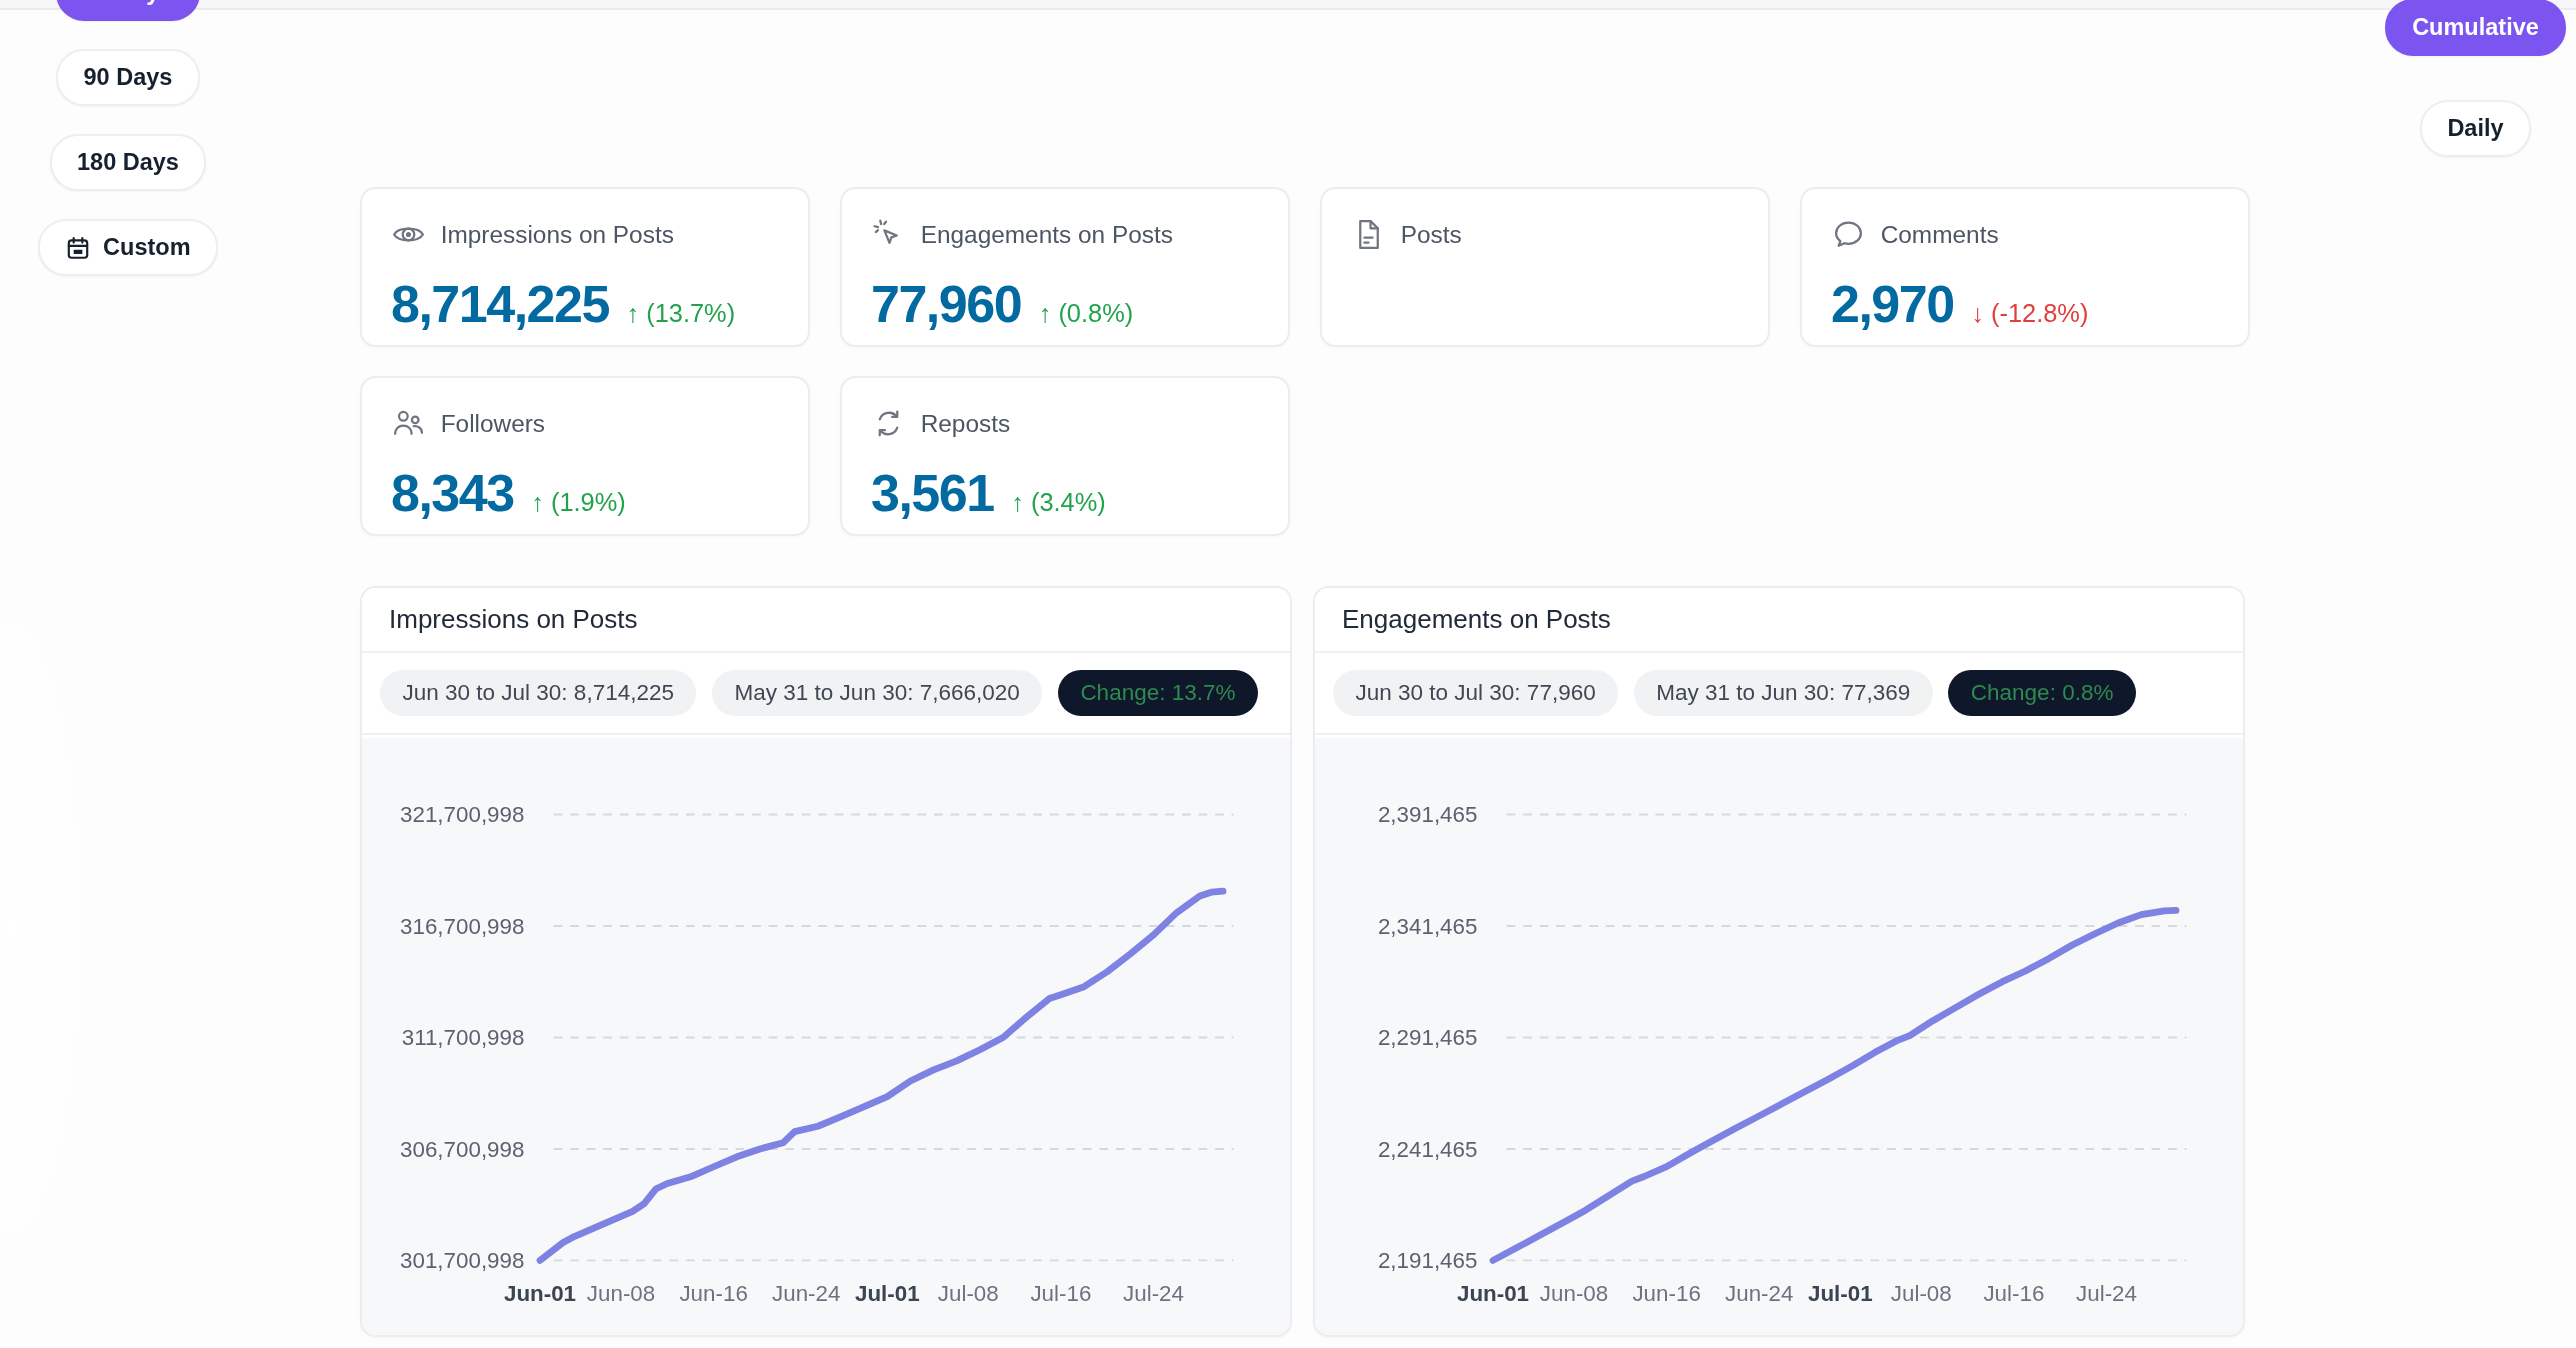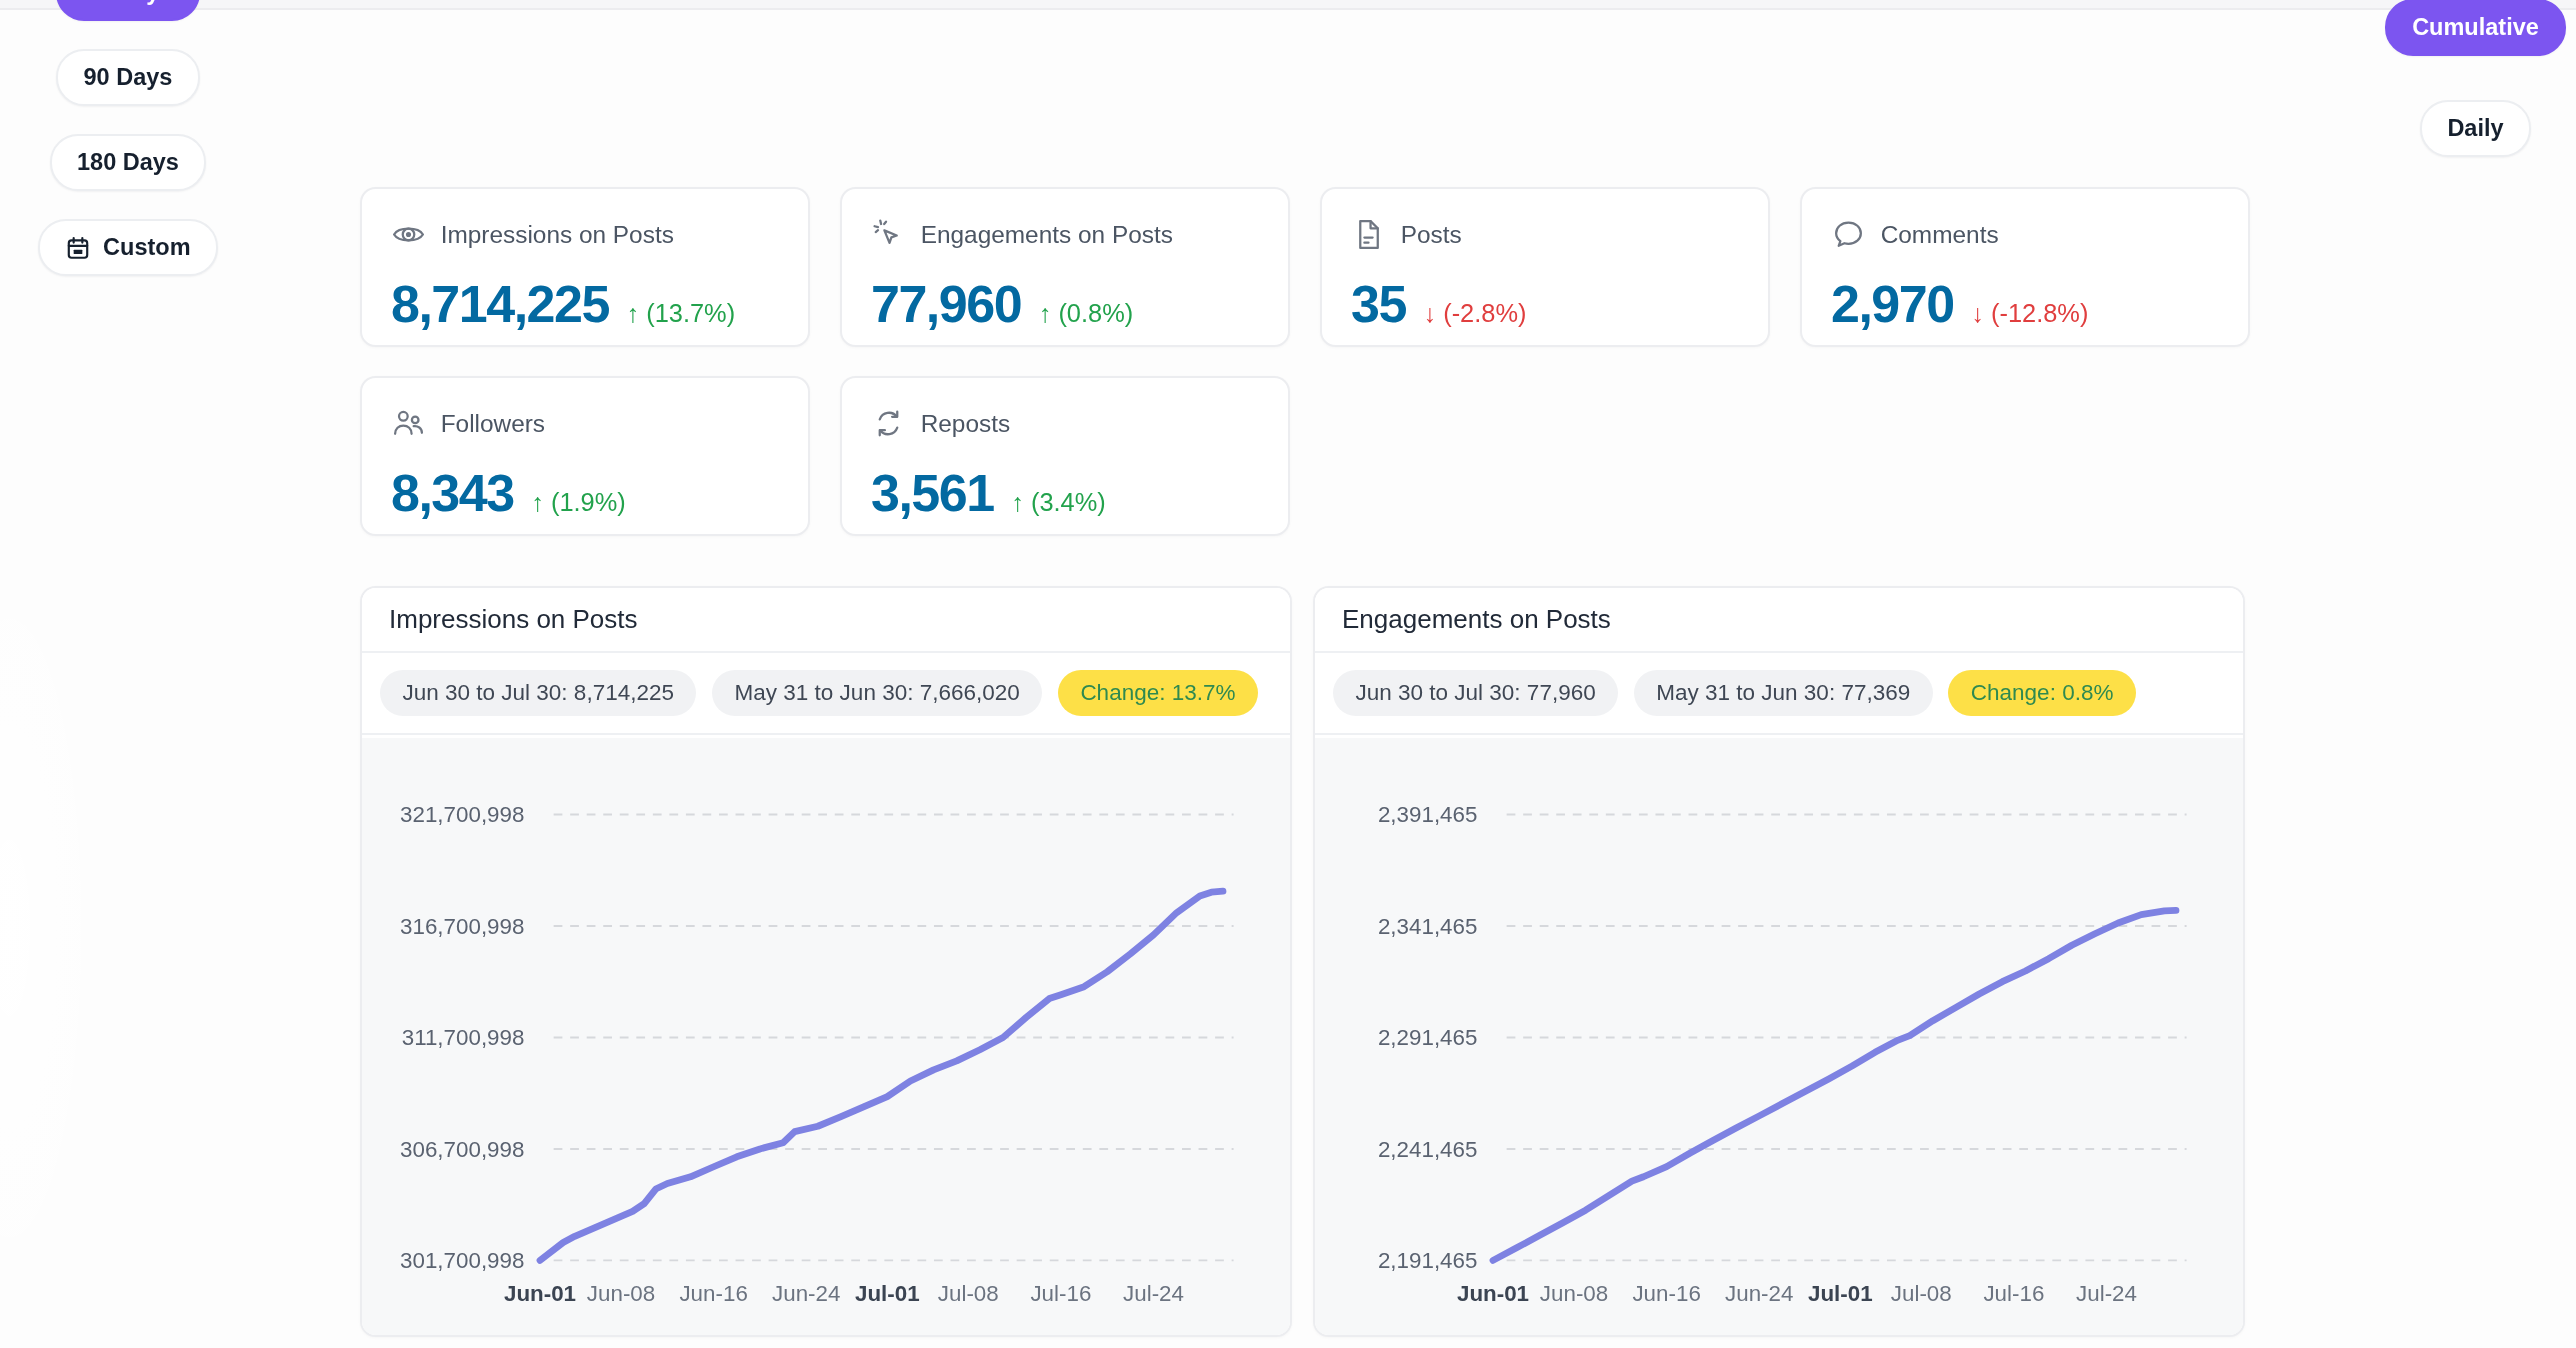--- a/index.html
+++ b/index.html
@@ -73,21 +73,21 @@
   .chart-title { font-size:26px; font-weight:500; color:#212a38; }
   .chart-badges {
     height:82px; display:flex; align-items:center; gap:15.6px; padding:0 18px;
     border-bottom:2px solid #eef0f3; background:#ffffff;
   }
   .badge {
     display:inline-flex; align-items:center; height:46px; padding:0 22.5px;
     border-radius:23.5px; background:#f1f2f4; color:#3f4754;
     font-size:22.5px; font-weight:500; white-space:nowrap;
   }
-  .badge.green { background:#fde047; color:#2f8a50; }
+  .badge.green { background:#0f172a; color:#2f8a50; }
   .chart-plot { position:absolute; left:0; right:0; top:150px; bottom:0; background:#f7f8f9; }
   .chart-plot svg { display:block; width:100%; height:100%; }
 </style>
 </head>
 <body>
 
 <div class="top-strip"></div>
 <div class="left-glow"></div>
 
 <div class="toolbar">
@@ -157,24 +157,20 @@
     <div class="stat-head">
       <span>
         <svg width="35" height="35" viewBox="0 0 34 34" fill="none" stroke="#6f7682" stroke-width="2.2" stroke-linecap="round" stroke-linejoin="round">
           <path d="M9 4h10l7 7v19H9z"></path>
             <path d="M19 4v7h7"></path>
           <line x1="13" y1="20" x2="21" y2="20"></line>
             <line x1="13" y1="25" x2="17" y2="25"></line>
         </svg>
       </span>
       <span class="stat-label">Posts</span>
-    </div>
-    <div class="stat-value-row">
-      <span class="stat-value">35</span>
-      <span class="delta down">↓ (-2.8%)</span>
     </div>
   </div>
 
   <div class="stat-card">
     <div class="stat-head">
       <span>
         <svg width="35" height="35" viewBox="0 0 34 34" fill="none" stroke="#6f7682" stroke-width="2.2" stroke-linecap="round" stroke-linejoin="round">
           <path d="M17 5.5c7 0 12 4.6 12 10.2S24 26 17 26c-1.4 0-2.8-.2-4-.5L7.5 28l1.6-4.6C6.6 21.5 5 19 5 15.7 5 10.1 10 5.5 17 5.5z"></path>
         </svg>
       </span>

